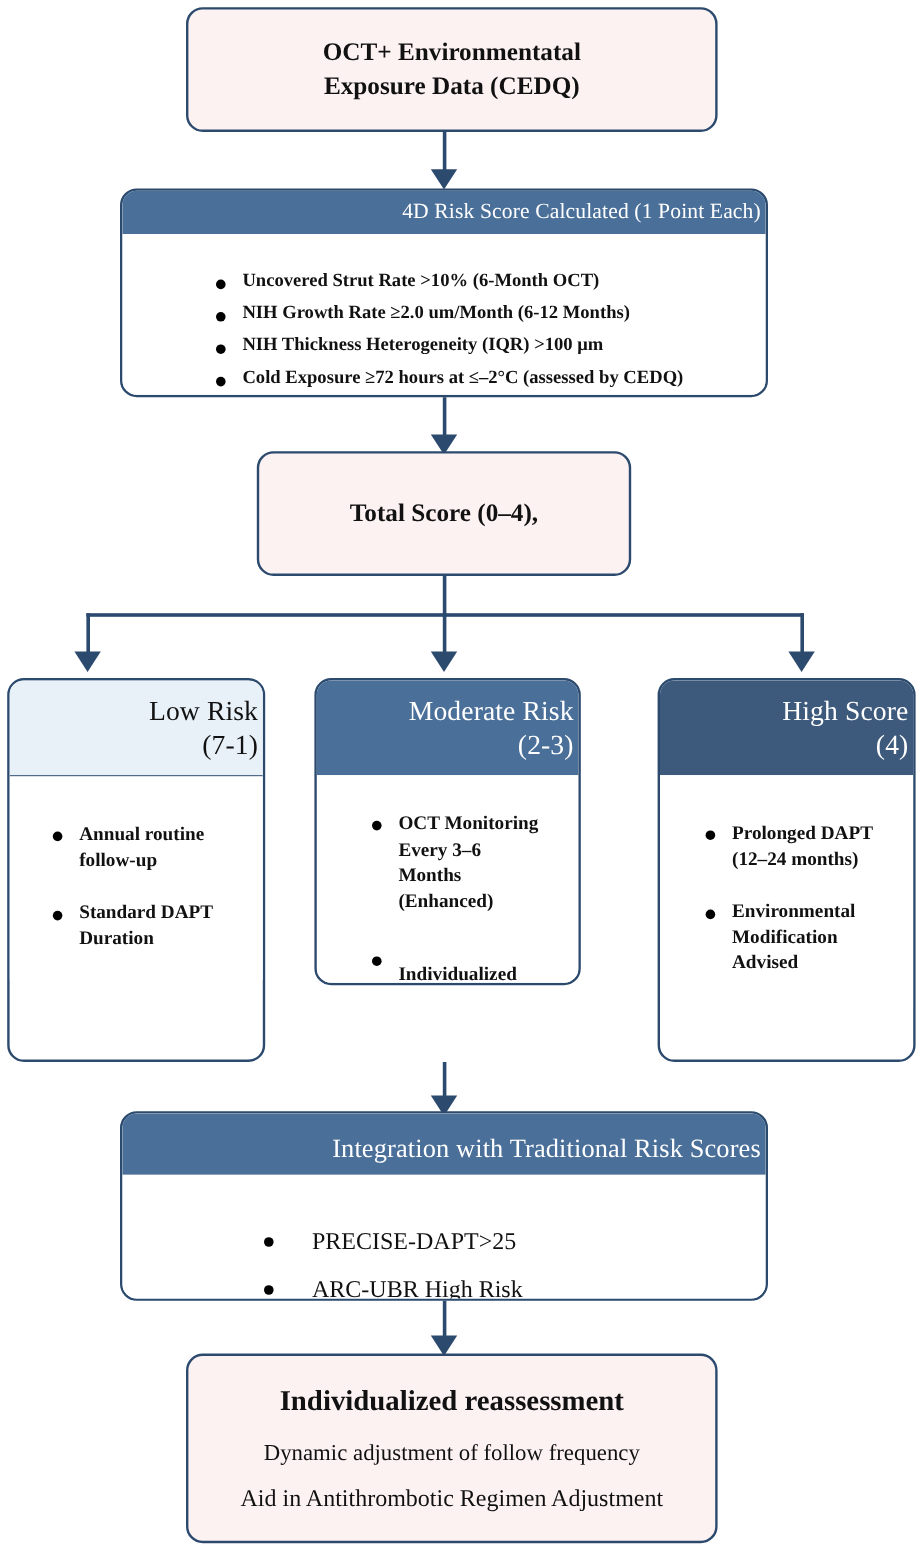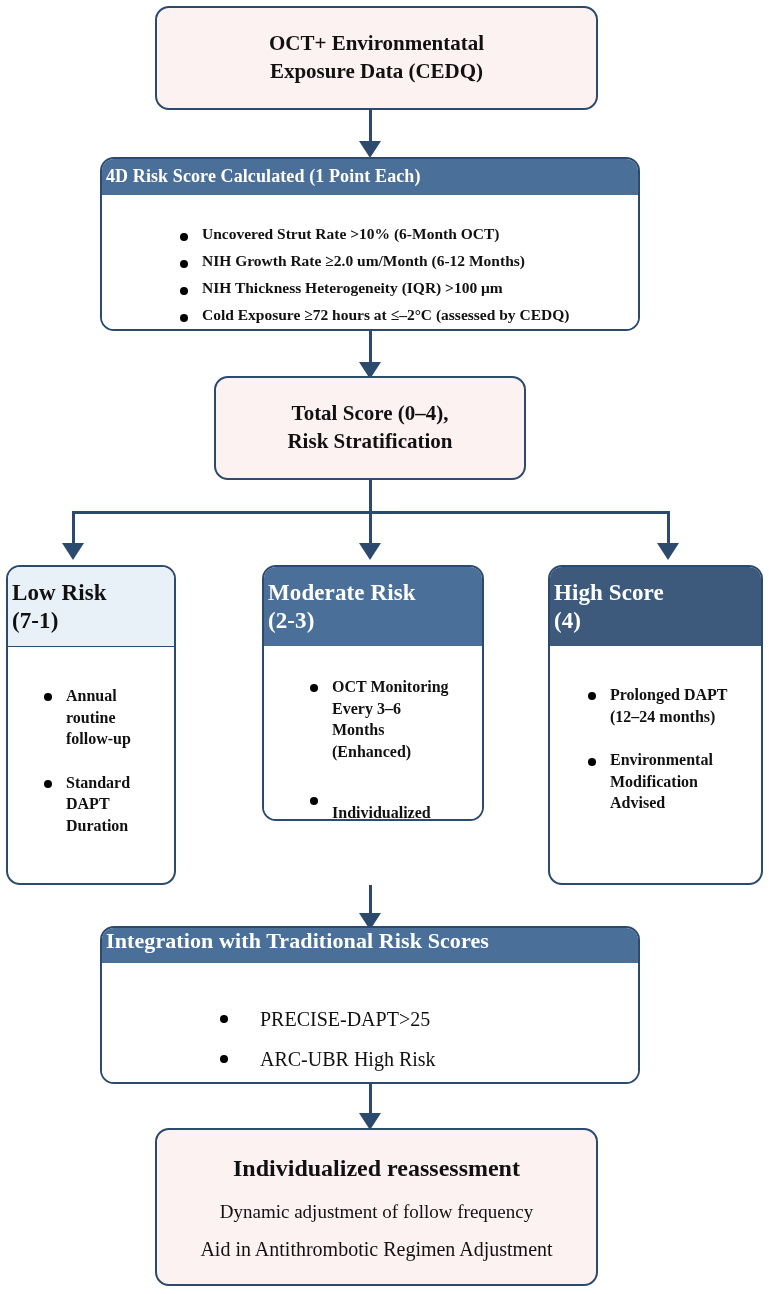--- a/index.html
+++ b/index.html
@@ -28,22 +28,22 @@
     overflow: hidden;
     background: #ffffff;
   }
   .node.pink {
     background: #fdf2f2;
   }
 
   .node-head {
     box-sizing: border-box;
     width: 100%;
-    text-align: left;
-    font-weight: bold;
+    text-align: right;
+    font-weight: normal;
     letter-spacing: .1px;
   }
   .head-blue {
     background: #4a6f99;
     color: #ffffff;
   }
   .head-darkblue {
     background: #3d5a7d;
     color: #ffffff;
   }
@@ -143,37 +143,36 @@
       </ul>
     </div>
   </div>
 
   <div class="vline" style="left:369px; top:331px; width:3px; height:39px;"></div>
   <div class="arrowhead" style="left:359px; top:362px;"></div>
 
   <div class="node pink" style="left:214px; top:376px; width:312px; height:104px;">
     <div class="centre-text" style="font-size:21px;">
       <div class="t-bold">Total Score (0–4),</div>
-      <div class="t-bold">Risk Stratification</div>
     </div>
   </div>
 
   <div class="vline" style="left:369px; top:480px; width:3px; height:34px;"></div>
   <div class="hline" style="left:72px; top:511px; width:598px; height:3px;"></div>
 
   <div class="vline" style="left:72px; top:511px; width:3px; height:40px;"></div>
   <div class="arrowhead" style="left:62px; top:543px;"></div>
 
   <div class="vline" style="left:369px; top:511px; width:3px; height:40px;"></div>
   <div class="arrowhead" style="left:359px; top:543px;"></div>
 
   <div class="vline" style="left:667px; top:511px; width:3px; height:40px;"></div>
   <div class="arrowhead" style="left:657px; top:543px;"></div>
 
-  <div class="node" style="left:6px; top:565px; width:170px; height:320px;">
+  <div class="node" style="left:6px; top:565px; width:215px; height:320px;">
     <div class="node-head head-lightblue" style="font-size:23px; padding:12px 4px 11px; line-height:1.22;">
       <div>Low Risk</div>
       <div>(7-1)</div>
     </div>
     <div class="node-body" style="padding:24px 14px 10px 18px;">
       <ul class="blist" style="font-size:16px; font-weight:bold; line-height:1.35;">
         <li style="margin-bottom:22px;">Annual routine follow-up</li>
         <li>Standard DAPT Duration</li>
       </ul>
     </div>
@@ -202,21 +201,21 @@
         <li style="margin-bottom:22px;">Prolonged DAPT (12–24 months)</li>
         <li>Environmental Modification Advised</li>
       </ul>
     </div>
   </div>
 
   <div class="vline" style="left:369px; top:885px; width:3px; height:37px;"></div>
   <div class="arrowhead" style="left:359px; top:913px;"></div>
 
   <div class="node" style="left:100px; top:926px; width:540px; height:158px;">
-    <div class="node-head head-blue" style="font-size:22px; padding:0 4px 9px;">Integration with Traditional Risk Scores</div>
+    <div class="node-head head-blue" style="font-size:22px; padding:16px 4px 9px;">Integration with Traditional Risk Scores</div>
     <div class="node-body" style="padding:28px 18px 10px 100px;">
       <ul class="blist" style="font-size:20px; font-weight:normal; line-height:1.4;">
         <li style="padding-left:44px; margin-bottom:12px;">PRECISE-DAPT&gt;25</li>
         <li style="padding-left:44px;">ARC-UBR High Risk</li>
       </ul>
     </div>
   </div>
 
   <div class="vline" style="left:369px; top:1084px; width:3px; height:37px;"></div>
   <div class="arrowhead" style="left:359px; top:1113px;"></div>

